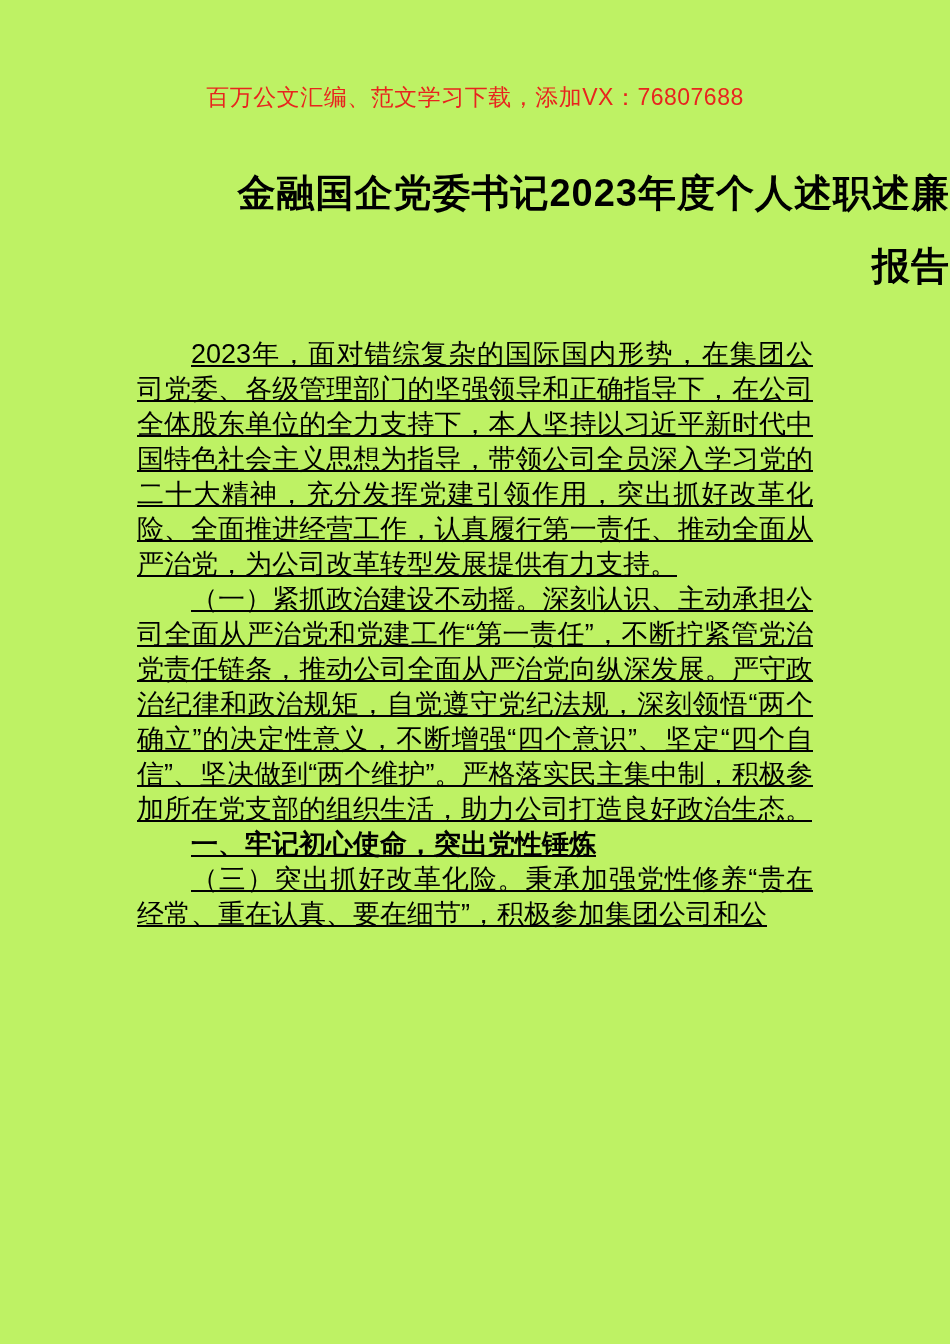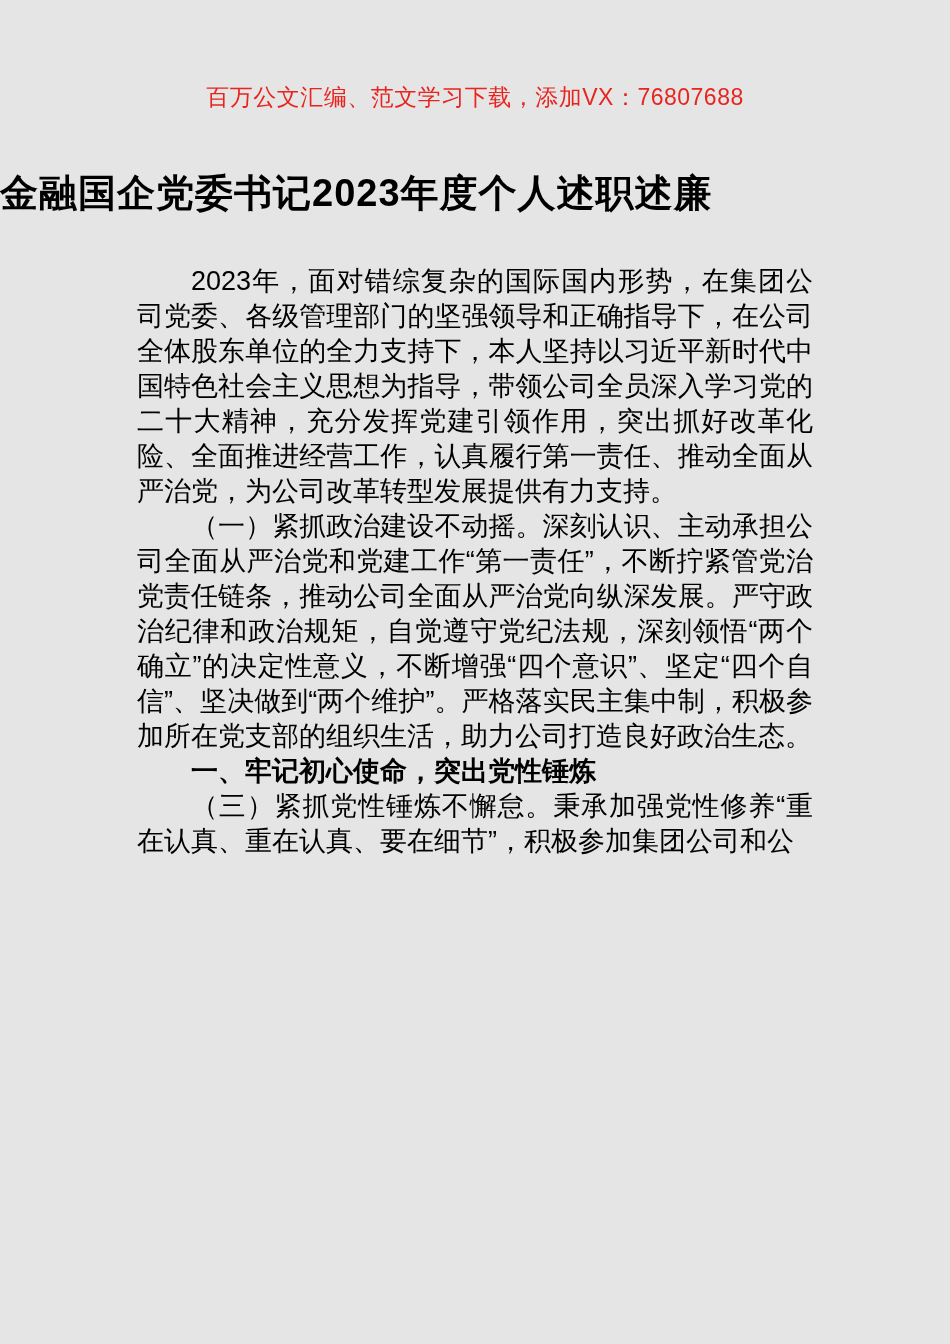--- a/index.html
+++ b/index.html
@@ -21,58 +21,60 @@
   .notice {
     padding-top: 84px;
     text-align: center;
     font-size: 23px;
     line-height: 27px;
     letter-spacing: 0.5px;
     
   }
   .doc-title {
     margin-top: 46px;
-    text-align: left;
+    text-align: right;
     font-size: 38px;
     line-height: 73px;
     font-weight: 600;
     letter-spacing: 1px;
   }
   .doc-title .title-line {
     display: block;
   }
   .content {
     width: 676px;
     margin: 34px auto 0 auto;
     font-size: 27px;
     line-height: 35px;
     text-align: justify;
     word-break: break-all;
   }
   .para {
     margin: 0;
     padding: 0;
     text-indent: 2em;
+    text-decoration: underline;
   }
   .para.heading {
     font-weight: bold;
   }
 </style>
 </head>
 <body>
 
-<div class="page" style="background: #e5e5e5; color: rgb(0, 0, 0);">
+<div class="page" style="background: #bef264; color: rgb(0, 0, 0);">
 
   <div class="notice" style="color: rgb(232, 36, 30);">百万公文汇编、范文学习下载，添加VX：76807688</div>
 
   <div class="doc-title">
     <span class="title-line">金融国企党委书记2023年度个人述职述廉</span>
+    <span class="title-line">报告</span>
   </div>
 
   <div class="content">
 
   <p class="para body">2023年，面对错综复杂的国际国内形势，在集团公司党委、各级管理部门的坚强领导和正确指导下，在公司全体股东单位的全力支持下，本人坚持以习近平新时代中国特色社会主义思想为指导，带领公司全员深入学习党的二十大精神，充分发挥党建引领作用，突出抓好改革化险、全面推进经营工作，认真履行第一责任、推动全面从严治党，为公司改革转型发展提供有力支持。</p>
       <p class="para body">（一）紧抓政治建设不动摇。深刻认识、主动承担公司全面从严治党和党建工作“第一责任”，不断拧紧管党治党责任链条，推动公司全面从严治党向纵深发展。严守政治纪律和政治规矩，自觉遵守党纪法规，深刻领悟“两个确立”的决定性意义，不断增强“四个意识”、坚定“四个自信”、坚决做到“两个维护”。严格落实民主集中制，积极参加所在党支部的组织生活，助力公司打造良好政治生态。</p>
       <p class="para heading">一、牢记初心使命，突出党性锤炼</p>
-      <p class="para body">（三）紧抓党性锤炼不懈怠。秉承加强党性修养“重在认真、重在认真、要在细节”，积极参加集团公司和公</p>
+      <p class="para body">（三）突出抓好改革化险。秉承加强党性修养“贵在经常、重在认真、要在细节”，积极参加集团公司和公</p>
     </div>
 
 </div>
 
 </body></html>

